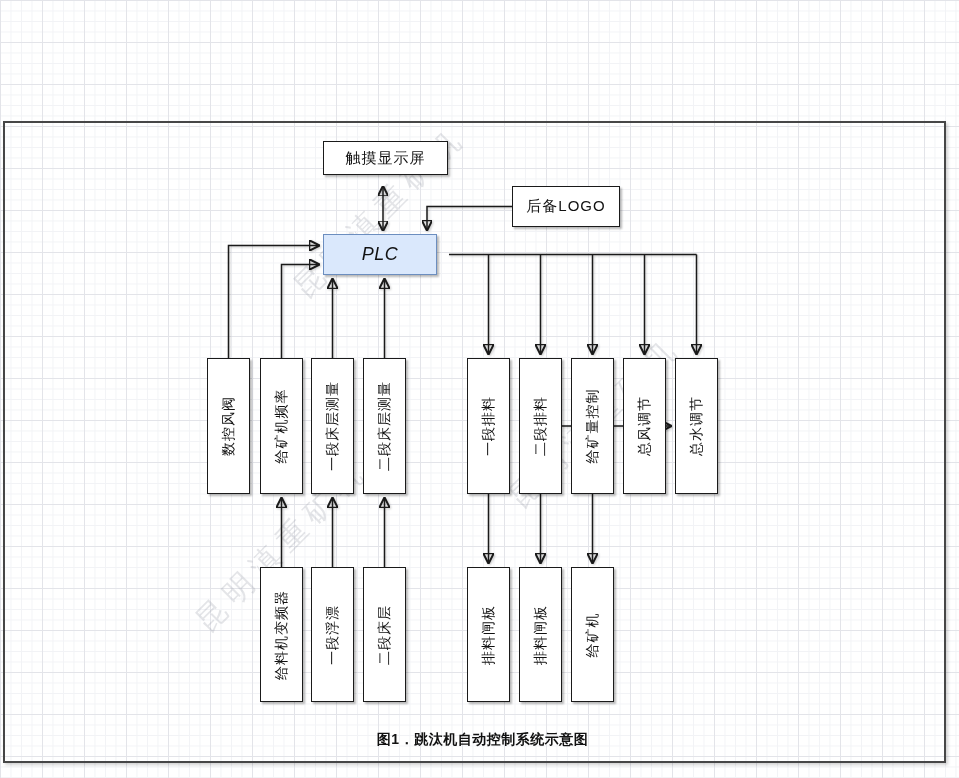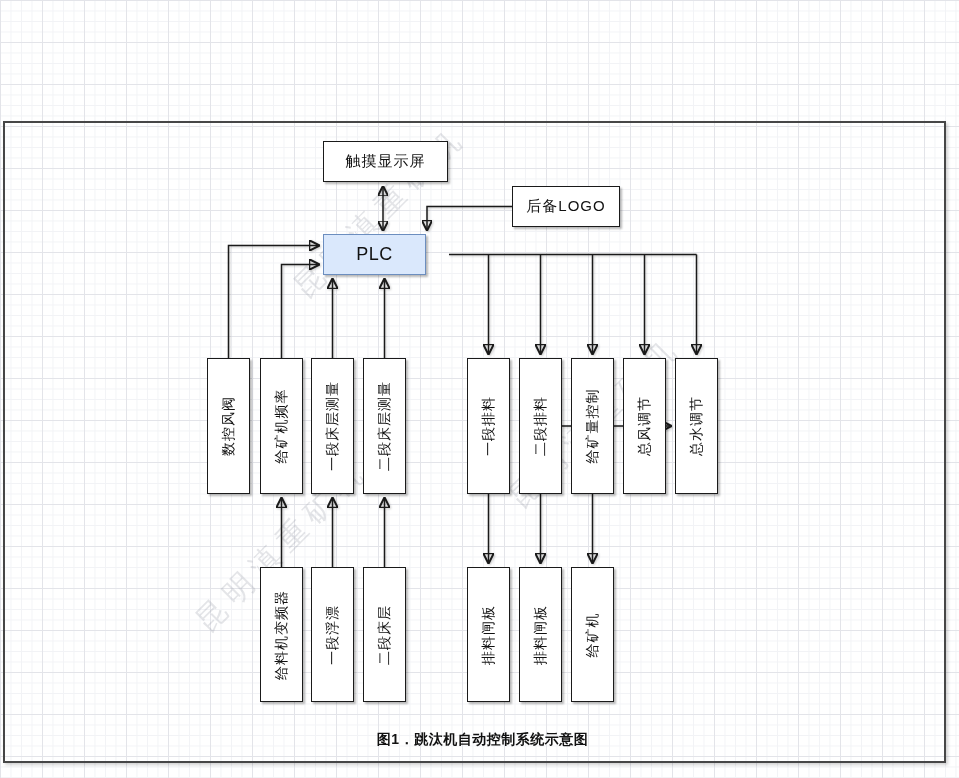--- a/index.html
+++ b/index.html
@@ -113,27 +113,27 @@
 
     <path d="M488.5,494 L488.5,562.5" marker-end="url(#arr)"></path>
     <path d="M540.5,494 L540.5,562.5" marker-end="url(#arr)"></path>
     <path d="M592.5,494 L592.5,562.5" marker-end="url(#arr)"></path>
 
     <path d="M281.5,567 L281.5,498.5" marker-end="url(#arr)"></path>
     <path d="M332.5,567 L332.5,498.5" marker-end="url(#arr)"></path>
     <path d="M384.5,567 L384.5,498.5" marker-end="url(#arr)"></path>
   </svg>
 
-  <div class="node" style="left:323px; top:141px; width:125px; height:41px;">
+  <div class="node" style="left:323px; top:141px; width:125px; height:34px;">
     <span>触摸显示屏</span>
   </div>
   <div class="node" style="left:512px; top:186px; width:108px; height:41px;">
     <span>后备LOGO</span>
   </div>
-  <div class="node plc" style="left:323px; top:234px; width:103px; height:41px;">
+  <div class="node plc" style="left:323px; top:234px; width:114px; height:41px;font-style:italic;">
     <span>PLC</span>
   </div>
 
   <div class="vbox upper" style="left:207px;">
     <span>数控风阀</span>
   </div>
   <div class="vbox upper" style="left:260px;">
     <span>给矿机频率</span>
   </div>
   <div class="vbox upper" style="left:311px;">

